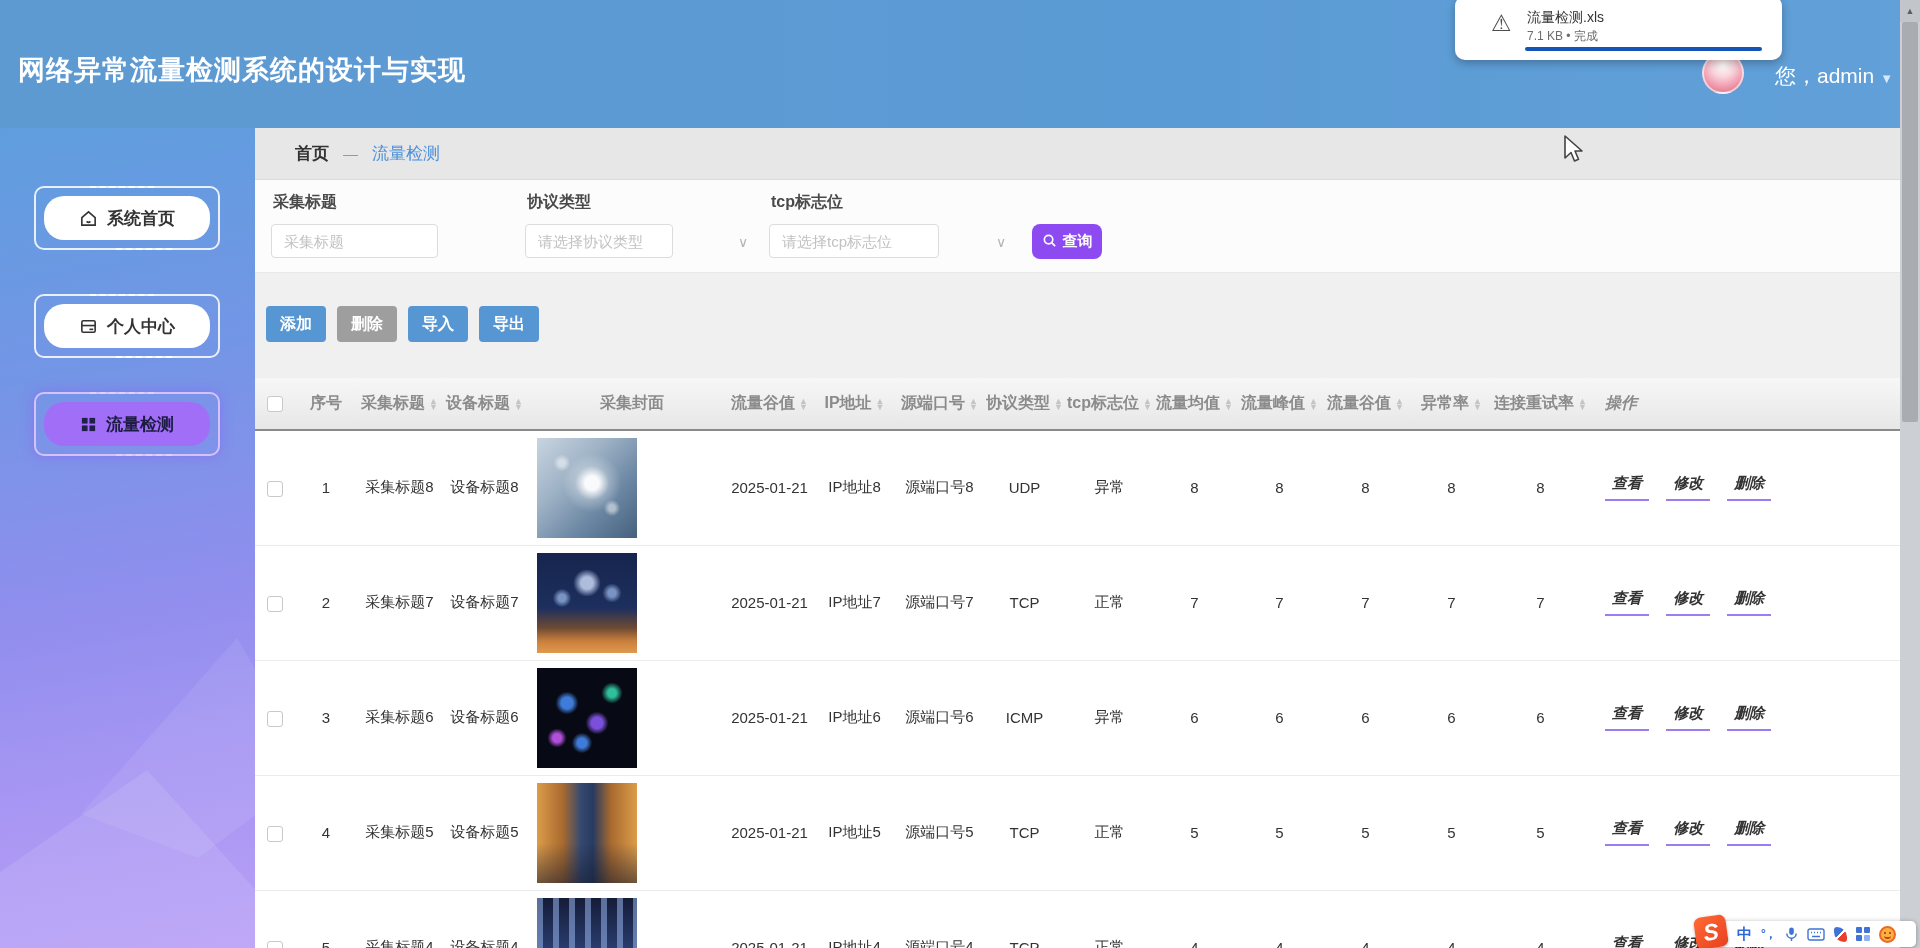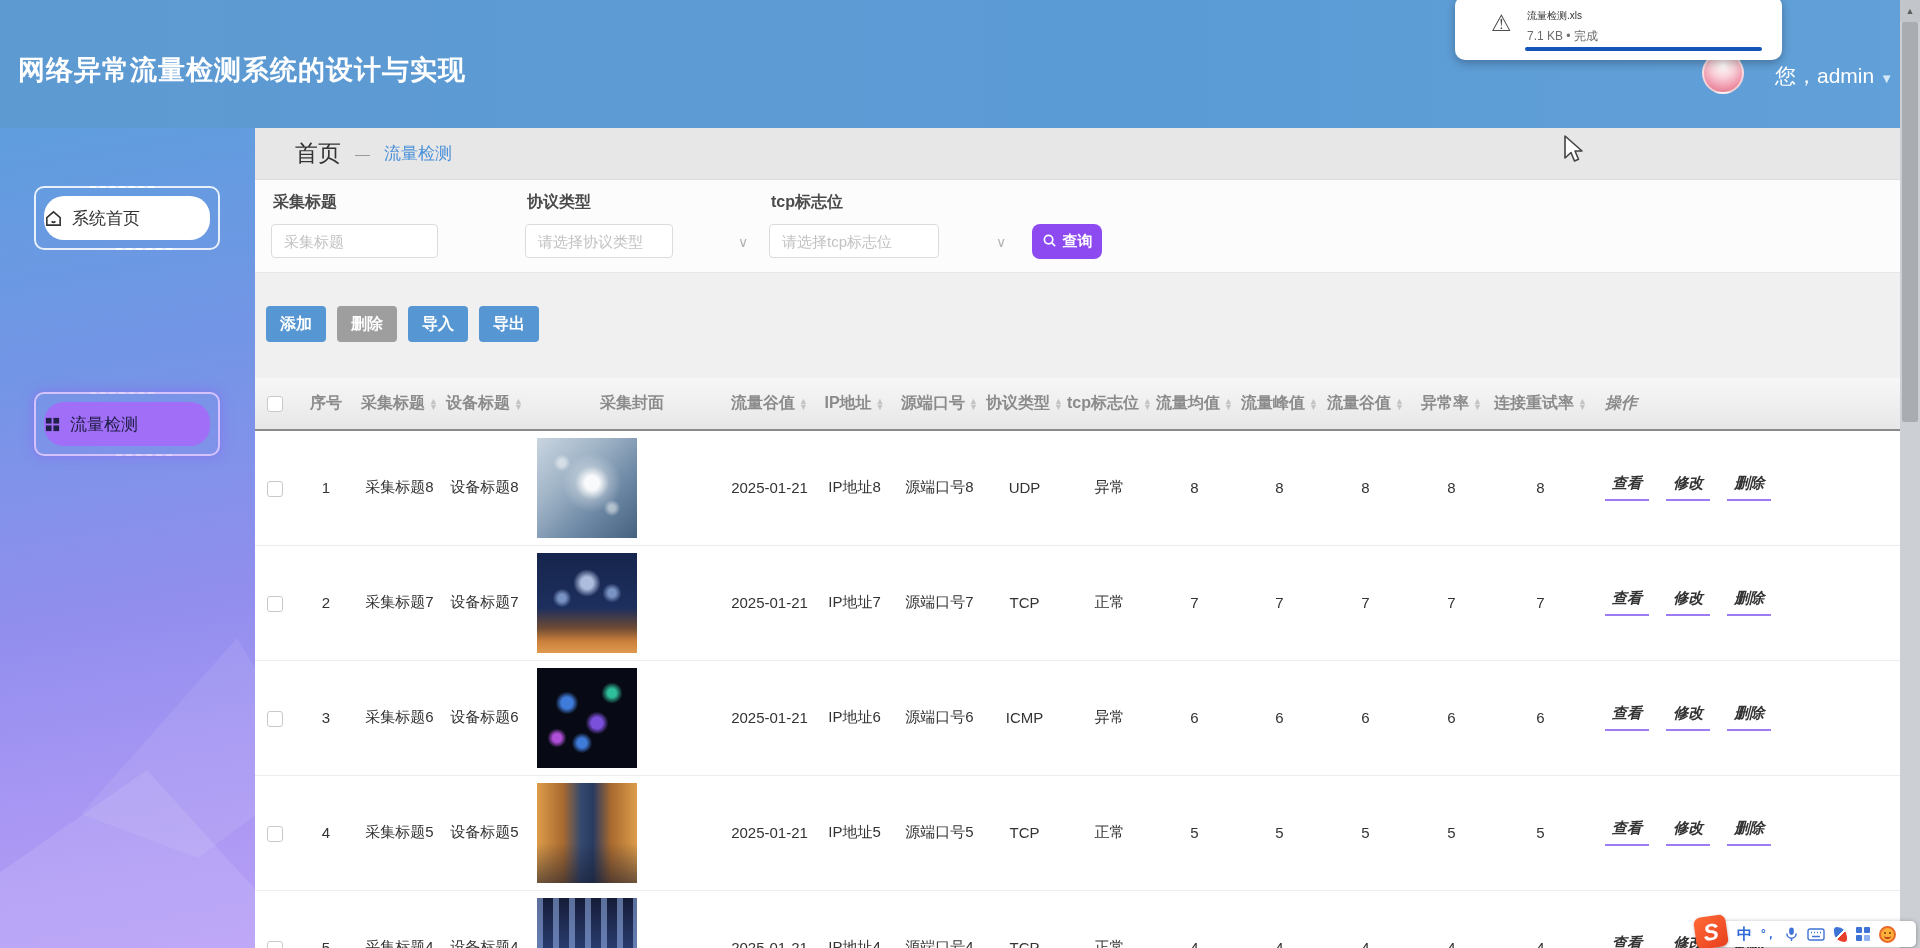--- a/index.html
+++ b/index.html
@@ -14,59 +14,59 @@
   .avatar { position:absolute; left:1702px; top:52px; width:42px; height:42px; border-radius:50%;
     background:radial-gradient(circle at 50% 30%, #fff 0%, #f9d4dc 35%, #ef93a8 70%, #c96a6f 100%);
     border:2px solid rgba(255,255,255,.6); z-index:6; }
   .greeting { position:absolute; left:1775px; top:62px; color:#fff; font-size:21px; z-index:4; }
   .greeting .caret-down { font-size:13px; color:#d6e9fb; margin-left:6px; }
 
   
   .notify { position:absolute; left:1455px; top:-4px; width:327px; height:64px; background:#fff;
     border-radius:10px; box-shadow:0 3px 10px rgba(0,0,0,.28); z-index:40; }
   .notify .warn { position:absolute; left:36px; top:14px; font-size:23px; color:#4c4c4c; font-weight:bold; }
-  .notify .fname { position:absolute; left:72px; top:13px; font-size:10px; color:#333; }
+  .notify .fname { position:absolute; left:72px; top:13px; font-size:14px; color:#333; }
   .notify .fdetail { position:absolute; left:72px; top:32px; font-size:12px; color:#6c6c6c; }
   .notify .progress { position:absolute; left:70px; right:20px; bottom:9px; height:4px;
     background:#1453b8; border-radius:2px; }
 
   
   .sidebar { position:absolute; left:0; top:128px; width:255px; height:820px;
     background:linear-gradient(170deg,#5f9ede 0%, #7495e6 30%, #918eee 58%, #a796f3 78%, #b89ff6 100%);
     overflow:hidden; z-index:3; }
   .sidebar .shape1 { position:absolute; left:-40px; bottom:-30px; width:340px; height:260px;
     background:rgba(255,255,255,.10); clip-path:polygon(0 70%, 55% 20%, 100% 85%, 70% 100%, 0 100%); }
   .sidebar .shape2 { position:absolute; right:-60px; bottom:90px; width:260px; height:220px;
     background:rgba(255,255,255,.08); clip-path:polygon(10% 80%, 70% 0, 100% 60%, 55% 100%); }
 
   .menu-item { position:absolute; left:34px; width:186px; height:64px; cursor:pointer; }
   .menu-item .frame { position:absolute; inset:0; border:2px solid rgba(255,255,255,.85); border-radius:10px; }
   .menu-item .frame::before { content:""; position:absolute; top:-2px; left:54px; width:64px;
     border-top:2px dashed rgba(255,255,255,.95); }
   .menu-item .frame::after { content:""; position:absolute; bottom:-2px; left:80px; width:56px;
     border-bottom:2px dashed rgba(255,255,255,.95); }
   .menu-item .pill { position:absolute; left:10px; right:10px; top:10px; bottom:10px; background:#fff;
-    border-radius:20px; display:flex; align-items:center; gap:9px;
-    font-size:17px; font-weight:normal; color:#333; }
+    border-radius:20px; display:flex; align-items:center; justify-content:center; gap:9px;
+    font-size:17px; font-weight:bold; color:#333; }
   .menu-item.item-0 { top:58px; }
   .menu-item.item-1 { top:166px; }
   .menu-item.item-2 { top:264px; }
   .menu-item.active .frame { border-color:rgba(216,196,255,.95); box-shadow:0 0 12px rgba(140,95,245,.55); }
   .menu-item.active .frame::before,
   .menu-item.active .frame::after { border-color:rgba(225,210,255,.95); }
   .menu-item.active .pill { background:#a16ef8; color:#1c1c40; }
   .mi-icon { display:inline-flex; }
 
   
   .main { position:absolute; left:255px; top:128px; width:1645px; height:820px;
     background:#f0f0f0; overflow:hidden; z-index:2; }
 
   .breadcrumb-bar { position:absolute; left:0; top:0; width:100%; height:52px; background:#e7e7e7;
     border-bottom:1px solid #dcdcdc; display:flex; align-items:center; padding-left:40px; gap:14px; }
-  .bc-home { font-size:23px; font-weight:normal; color:#333; }
+  .bc-home { font-size:17px; font-weight:bold; color:#333; }
   .bc-sep { font-size:15px; color:#999; }
   .bc-current { font-size:17px; color:#4a90d9; }
 
   .search-panel { position:absolute; left:0; top:52px; width:100%; height:93px; background:#fcfcfc;
     border-bottom:1px solid #e8e8e8; }
   .sfield { position:absolute; top:0; }
   .sfield .slabel { position:absolute; top:12px; left:2px; font-size:16px; font-weight:bold;
     color:#4a4a4a; white-space:nowrap; }
   .sfield input { position:absolute; top:44px; left:0; height:34px; border:1px solid #dcdcdc;
     border-radius:4px; background:#fff; font-size:15px; color:#333; padding:0 12px;
@@ -181,20 +181,33 @@
       <span class="mi-icon">
         <svg width="19" height="19" viewBox="0 0 20 20" fill="none" stroke="#333" stroke-width="1.7">
           <path d="M3 9 L10 3 L17 9 V17 H3 Z"></path>
             <path d="M8 13 q2 2 4 0"></path>
         </svg>
       </span>
       <span>系统首页</span>
     </div>
   </div>
 
+  <div class="menu-item item-1">
+    <div class="frame"></div>
+    <div class="pill">
+      <span class="mi-icon">
+        <svg width="19" height="19" viewBox="0 0 20 20" fill="none" stroke="#333" stroke-width="1.7">
+          <rect x="3" y="4" width="14" height="12" rx="1.5"></rect>
+            <path d="M3 9 H17"></path>
+            <path d="M11 13 H15"></path>
+        </svg>
+      </span>
+      <span>个人中心</span>
+    </div>
+  </div>
 
   <div class="menu-item item-2 active">
     <div class="frame"></div>
     <div class="pill">
       <span class="mi-icon">
         <svg width="17" height="17" viewBox="0 0 18 18" fill="#20204a">
           <rect x="2" y="2" width="6" height="6"></rect>
             <rect x="10" y="2" width="6" height="6"></rect>
           <rect x="2" y="10" width="6" height="6"></rect>
             <rect x="10" y="10" width="6" height="6"></rect>

